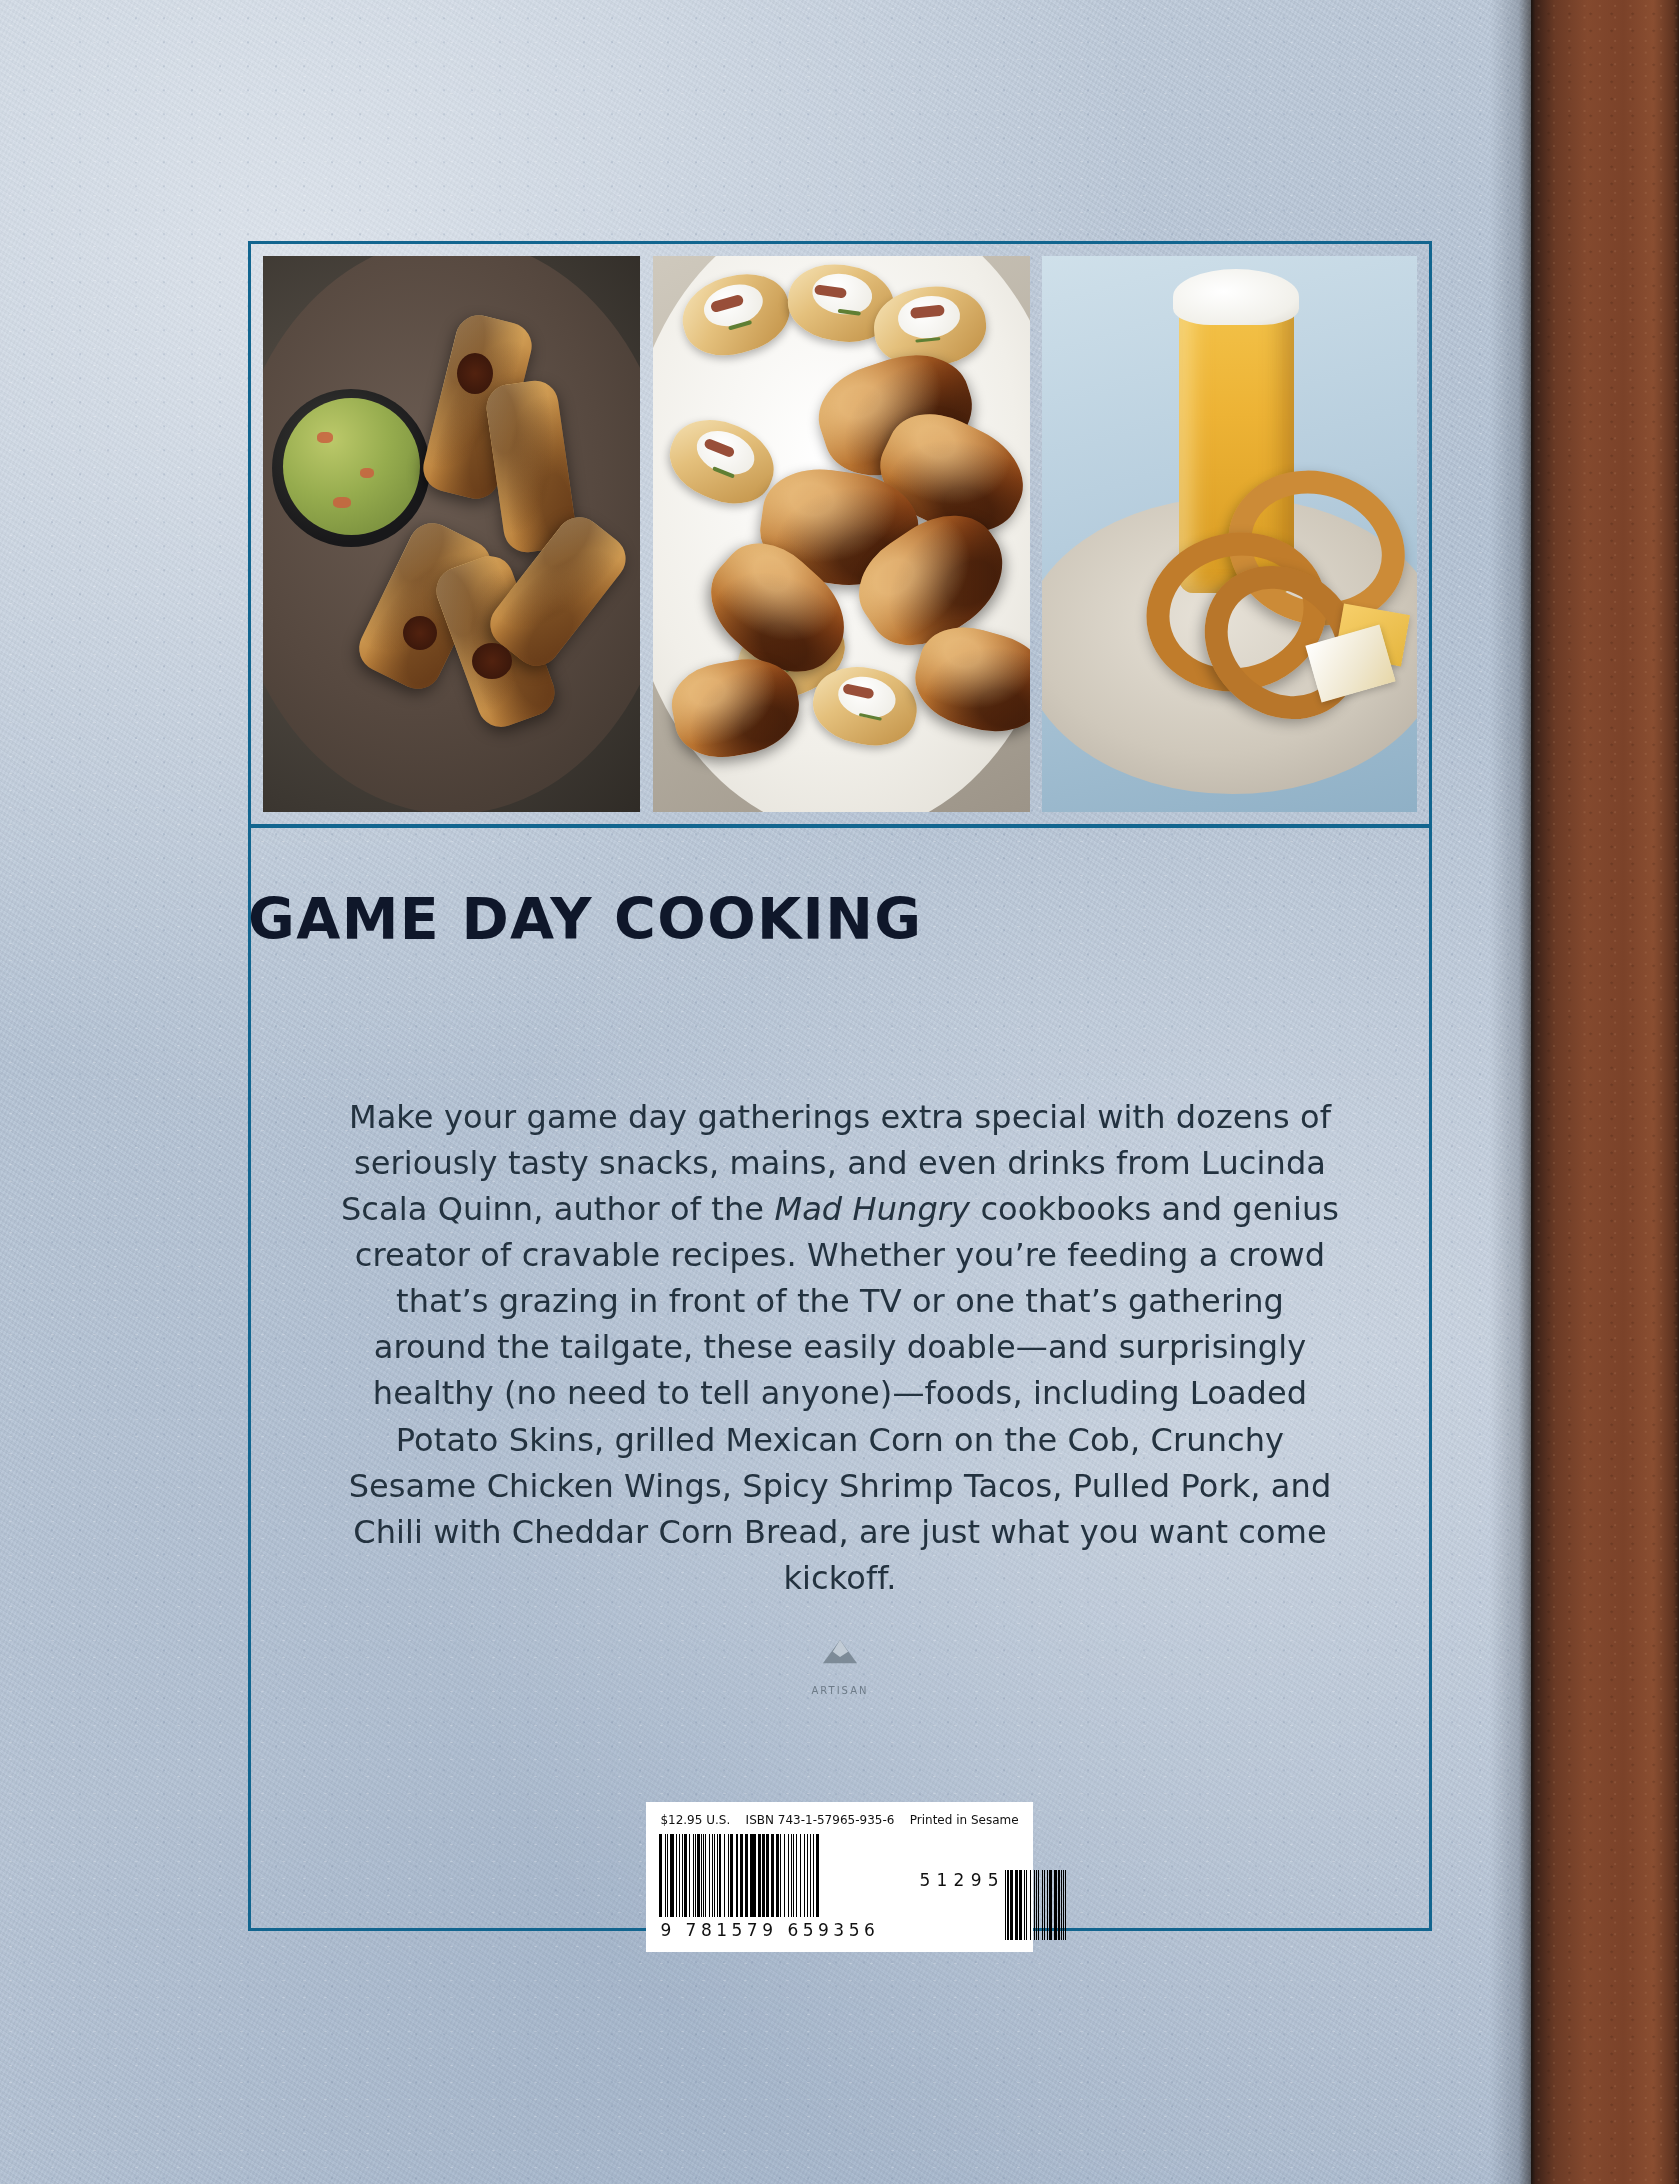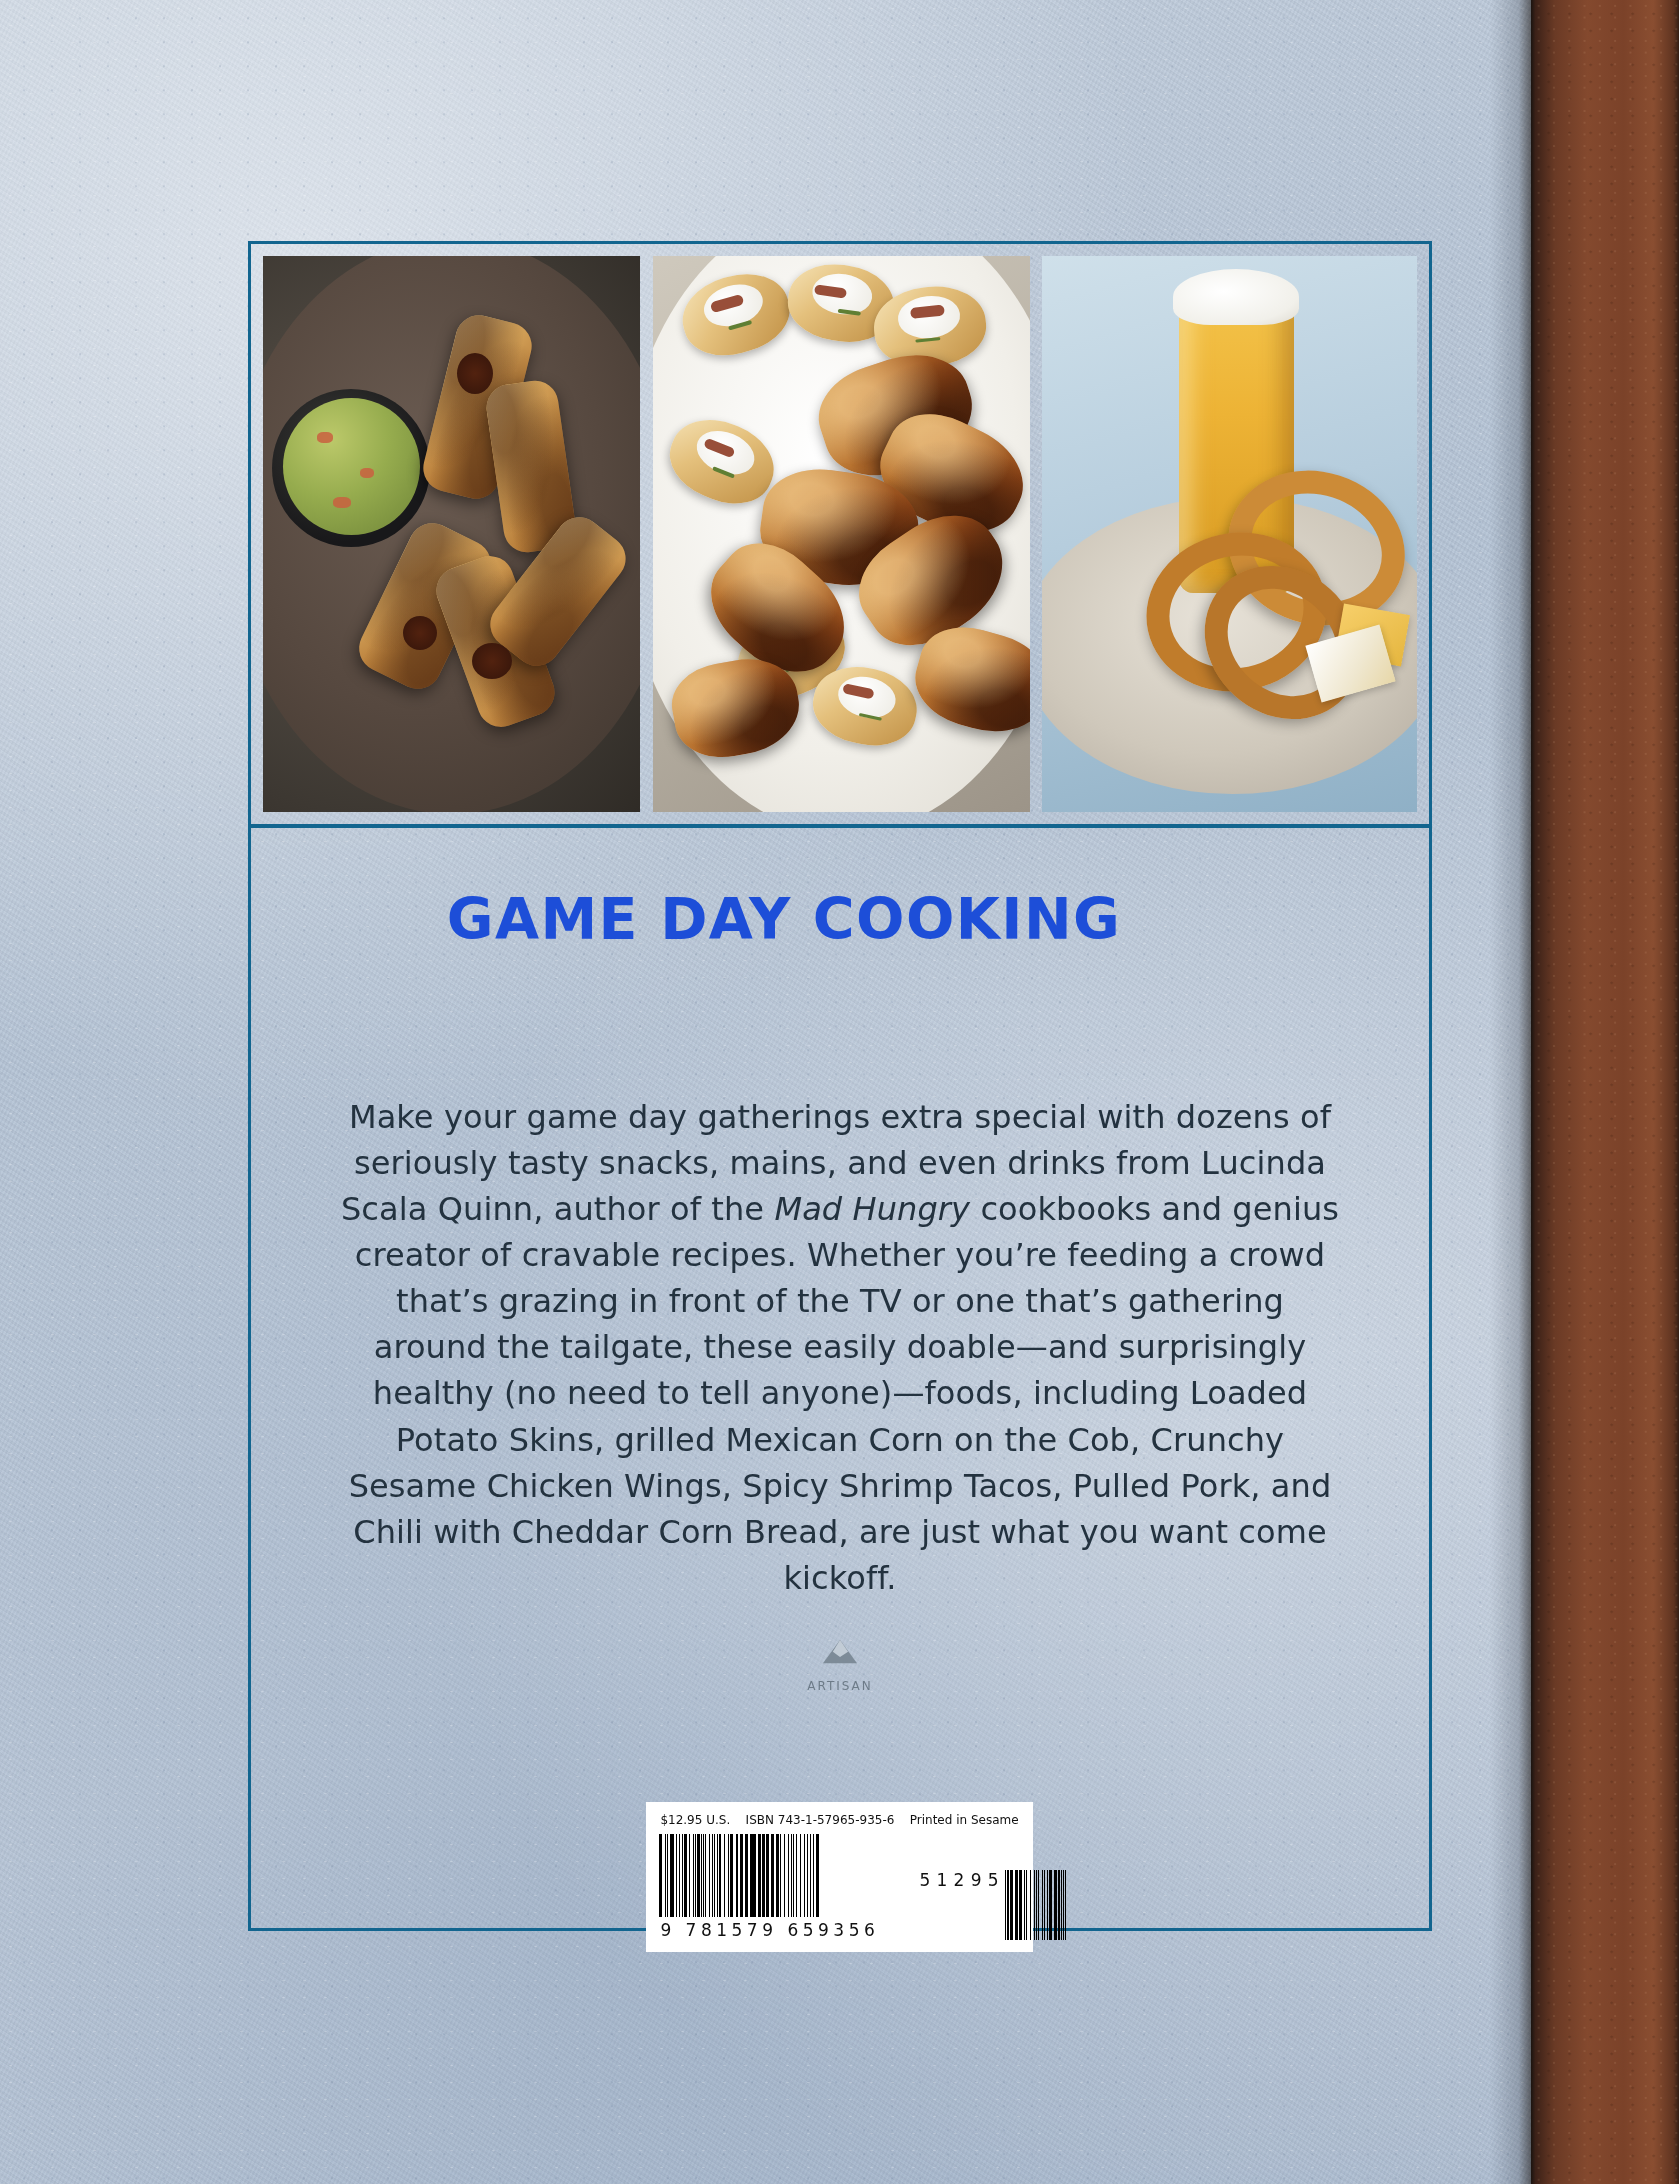--- a/index.html
+++ b/index.html
@@ -274,22 +274,21 @@
     height: 3.6px;
     background: #12658f;
   }
 
   
   .headline {
     position: absolute;
     left: 248px;
     top: 891px;
     width: 1072px;
-    text-align: center;
-    color: #1d4ed8;
+    color: #0f172a;
   }
   .headline .line1 {
     font-family: "DejaVu Sans", sans-serif;
     font-weight: 700;
     font-size: 57px;
     letter-spacing: 1.4px;
     line-height: 1.0;
   }
   .headline .line2 {
     font-family: "DejaVu Sans", sans-serif;
@@ -319,24 +318,24 @@
   .logo {
     position: absolute;
     left: 0;
     right: 0;
     top: 1638px;
     text-align: center;
   }
   .logo svg { display: inline-block; }
   .logo-word {
     font-family: "DejaVu Sans", sans-serif;
-    font-size: 12px;
+    font-size: 10px;
     letter-spacing: 2px;
     color: #6d7b88;
-    margin-top: 7px;
+    margin-top: 13px;
   }
 
   
   .imprint {
     position: absolute;
     left: 0; right: 0;
     top: 1697px;
     text-align: center;
     color: #2b3a48;
     font-family: "DejaVu Sans", sans-serif;

